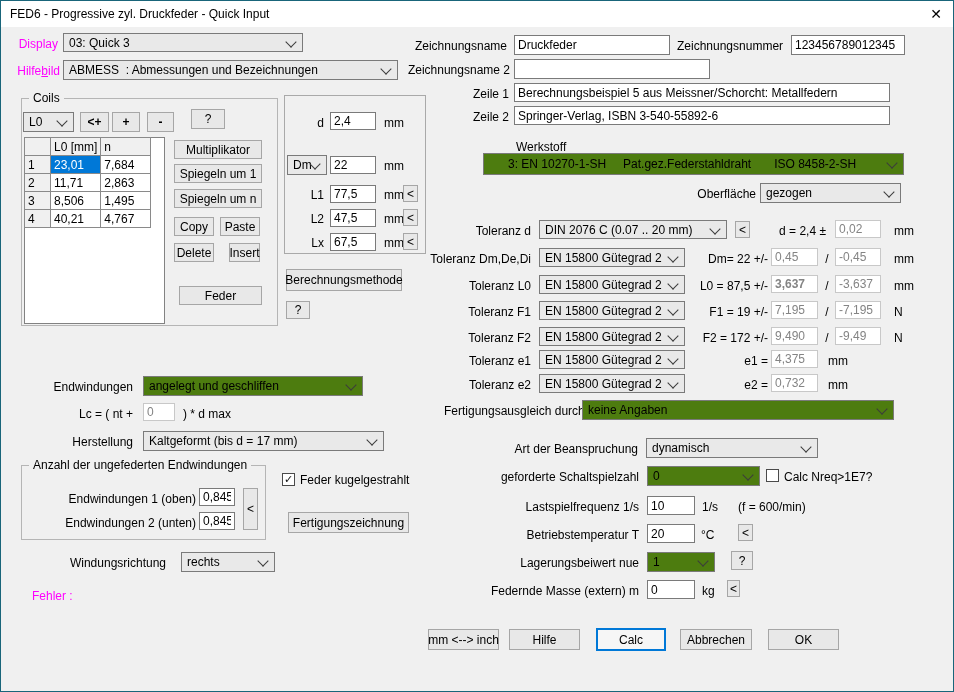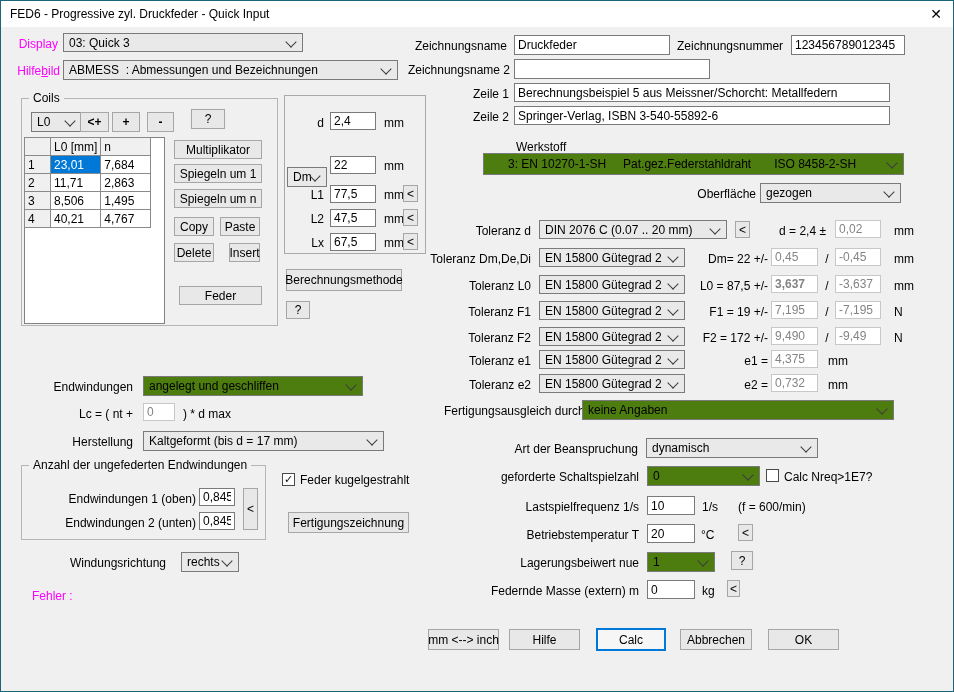--- a/index.html
+++ b/index.html
@@ -53,21 +53,21 @@
     </div>
   <div class="lbl r magenta" style="left:10px;top:63px;width:49px;"><span>Hilfe</span><span style="text-decoration:underline;">b</span><span>ild</span></div>
   <div class="combo" style="left:62px;top:59px;width:335px;height:20px;">
       <span>ABMESS  : Abmessungen und Bezeichnungen</span>
       <i class="arr"></i>
     </div>
 
   <div class="group" style="left:20px;top:97px;width:257px;height:228px;">
     <span class="gtitle">Coils</span>
   </div>
-  <div class="combo" style="left:22px;top:111px;width:51px;height:20px;margin-left:8px;">
+  <div class="combo" style="left:22px;top:111px;width:51px;height:20px;">
       <span>L0</span>
       <i class="arr"></i>
     </div>
   <button class="btn bold" style="left:79px;top:111px;width:29px;height:20px;">&lt;+</button>
   <button class="btn bold" style="left:111px;top:111px;width:28px;height:20px;">+</button>
   <button class="btn bold" style="left:146px;top:111px;width:27px;height:20px;">-</button>
   <button class="btn" style="left:190px;top:108px;width:34px;height:20px;">?</button>
 
   <div class="tblwrap" style="left:23px;top:136px;width:141px;height:187px;">
     <table class="grid" style="margin:-1px 0 0 -1px;">
@@ -108,21 +108,21 @@
   <button class="btn" style="left:219px;top:216px;width:40px;height:19px;">Paste</button>
   <button class="btn" style="left:173px;top:242px;width:40px;height:19px;">Delete</button>
   <button class="btn" style="left:228px;top:242px;width:31px;height:19px;">Insert</button>
   <button class="btn" style="left:178px;top:285px;width:83px;height:19px;">Feder</button>
 
   <div class="group" style="left:283px;top:94px;width:142px;height:159px;border-color:#a9a9a9;"></div>
   <div class="lbl r" style="left:293px;top:115px;width:30px;">d</div>
   <input class="input" style="left: 329px; top: 111px; width: 46px; height: 18px;" readonly="" value="2,4">
   <div class="lbl" style="left:383px;top:115px;">mm</div>
 
-  <div class="combo" style="left:286px;top:154px;width:40px;height:20px;padding-right:23px;margin-top:12px;">
+  <div class="combo" style="left:286px;top:154px;width:40px;height:20px;padding-right:23px;">
       <span>Dm</span>
       <i class="arr"></i>
     </div>
   <input class="input" style="left: 329px; top: 155px; width: 46px; height: 18px;" readonly="" value="22">
   <div class="lbl" style="left:383px;top:158px;">mm</div>
 
   <div class="lbl r" style="left:293px;top:187px;width:30px;">L1</div>
   <input class="input" style="left: 329px; top: 184px; width: 46px; height: 18px;" readonly="" value="77,5">
   <div class="lbl" style="left:383px;top:187px;">mm</div>
   <button class="btn" style="left:402px;top:184px;width:15px;height:17px;">&lt;</button>
@@ -259,21 +259,21 @@
   <input class="input" style="left: 198px; top: 487px; width: 36px; height: 18px;" readonly="" value="0,845">
   <div class="lbl r" style="left:45px;top:515px;width:150px;">Endwindungen 2 (unten)</div>
   <input class="input" style="left: 198px; top: 511px; width: 36px; height: 18px;" readonly="" value="0,845">
   <button class="btn" style="left:242px;top:487px;width:15px;height:42px;">&lt;</button>
 
   <div class="check" style="left:281px;top:472px;">✓</div>
   <div class="lbl" style="left:299px;top:472px;">Feder kugelgestrahlt</div>
   <button class="btn" style="left:287px;top:511px;width:121px;height:21px;">Fertigungszeichnung</button>
 
   <div class="lbl r" style="left:65px;top:555px;width:100px;">Windungsrichtung</div>
-  <div class="combo" style="left:180px;top:551px;width:58px;height:20px;">
+  <div class="combo" style="left:180px;top:551px;width:94px;height:20px;">
       <span>rechts</span>
       <i class="arr"></i>
     </div>
 
   <div class="lbl magenta" style="left:31px;top:588px;">Fehler :</div>
 
   <div class="lbl r" style="left:443px;top:403px;width:130px;">Fertigungsausgleich durch</div>
   <div class="combo white" style="left:581px;top:399px;width:312px;height:20px;">
       <span>keine Angaben</span>
       <i class="arr"></i>

